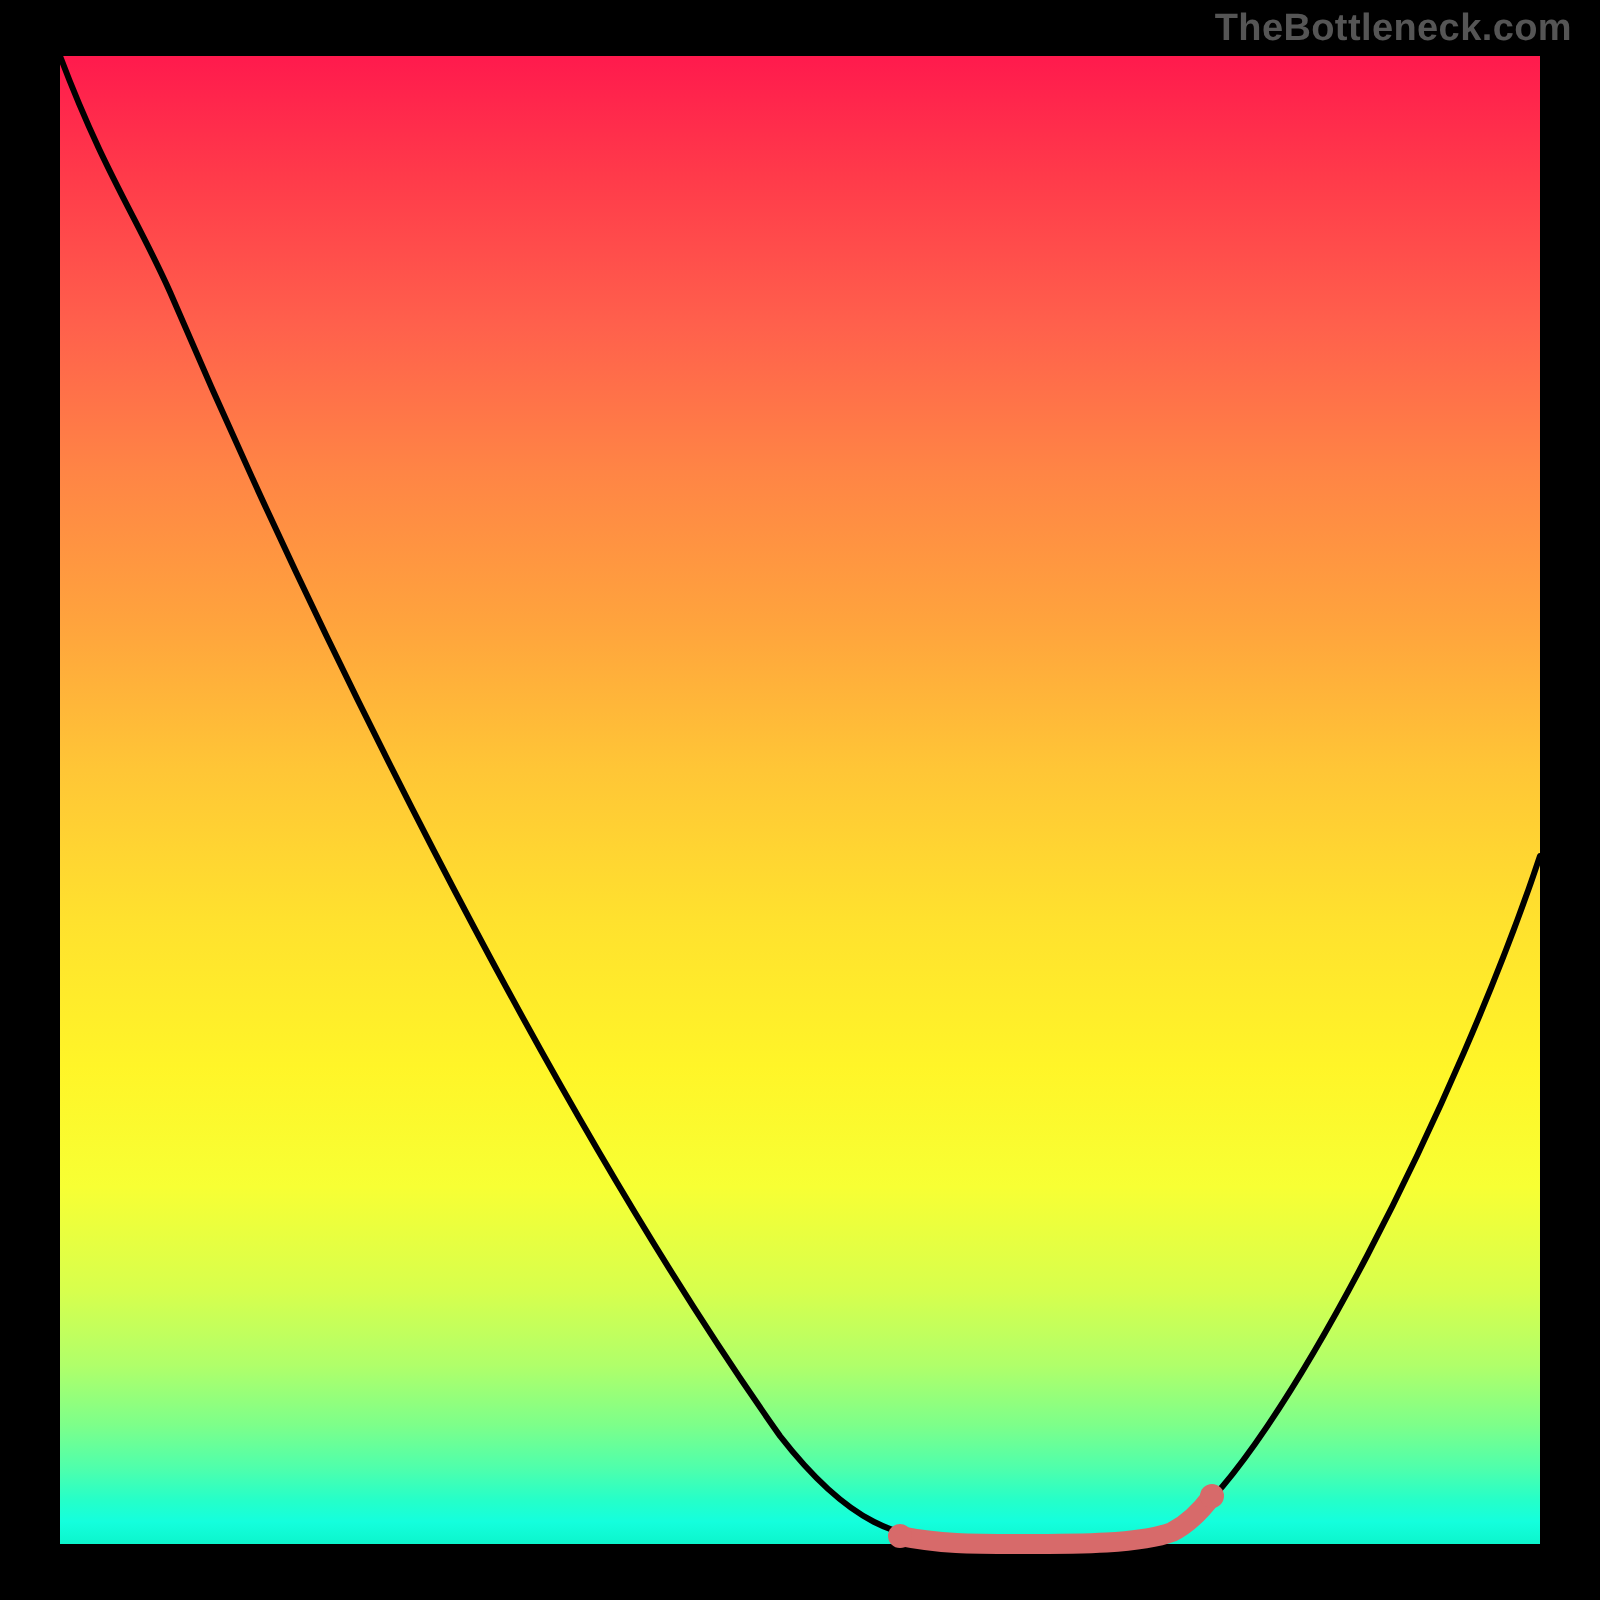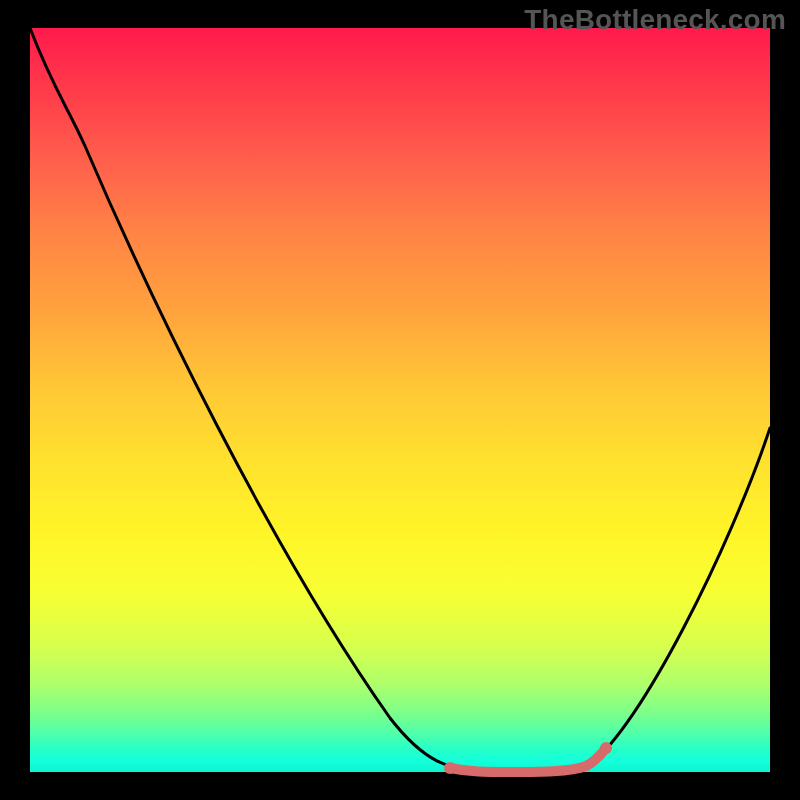--- a/index.html
+++ b/index.html
@@ -15,21 +15,21 @@
     position: relative;
     width: 800px;
     height: 800px;
     background: #000;
   }
   .watermark {
     position: absolute;
     top: 4px;
     right: 14px;
     color: #555;
-    font-size: 28px;
+    font-size: 19px;
     font-weight: 600;
     letter-spacing: 0.2px;
     z-index: 10;
   }
   .plot-area {
     position: absolute;
     left: 30px;
     top: 28px;
     width: 740px;
     height: 744px;

